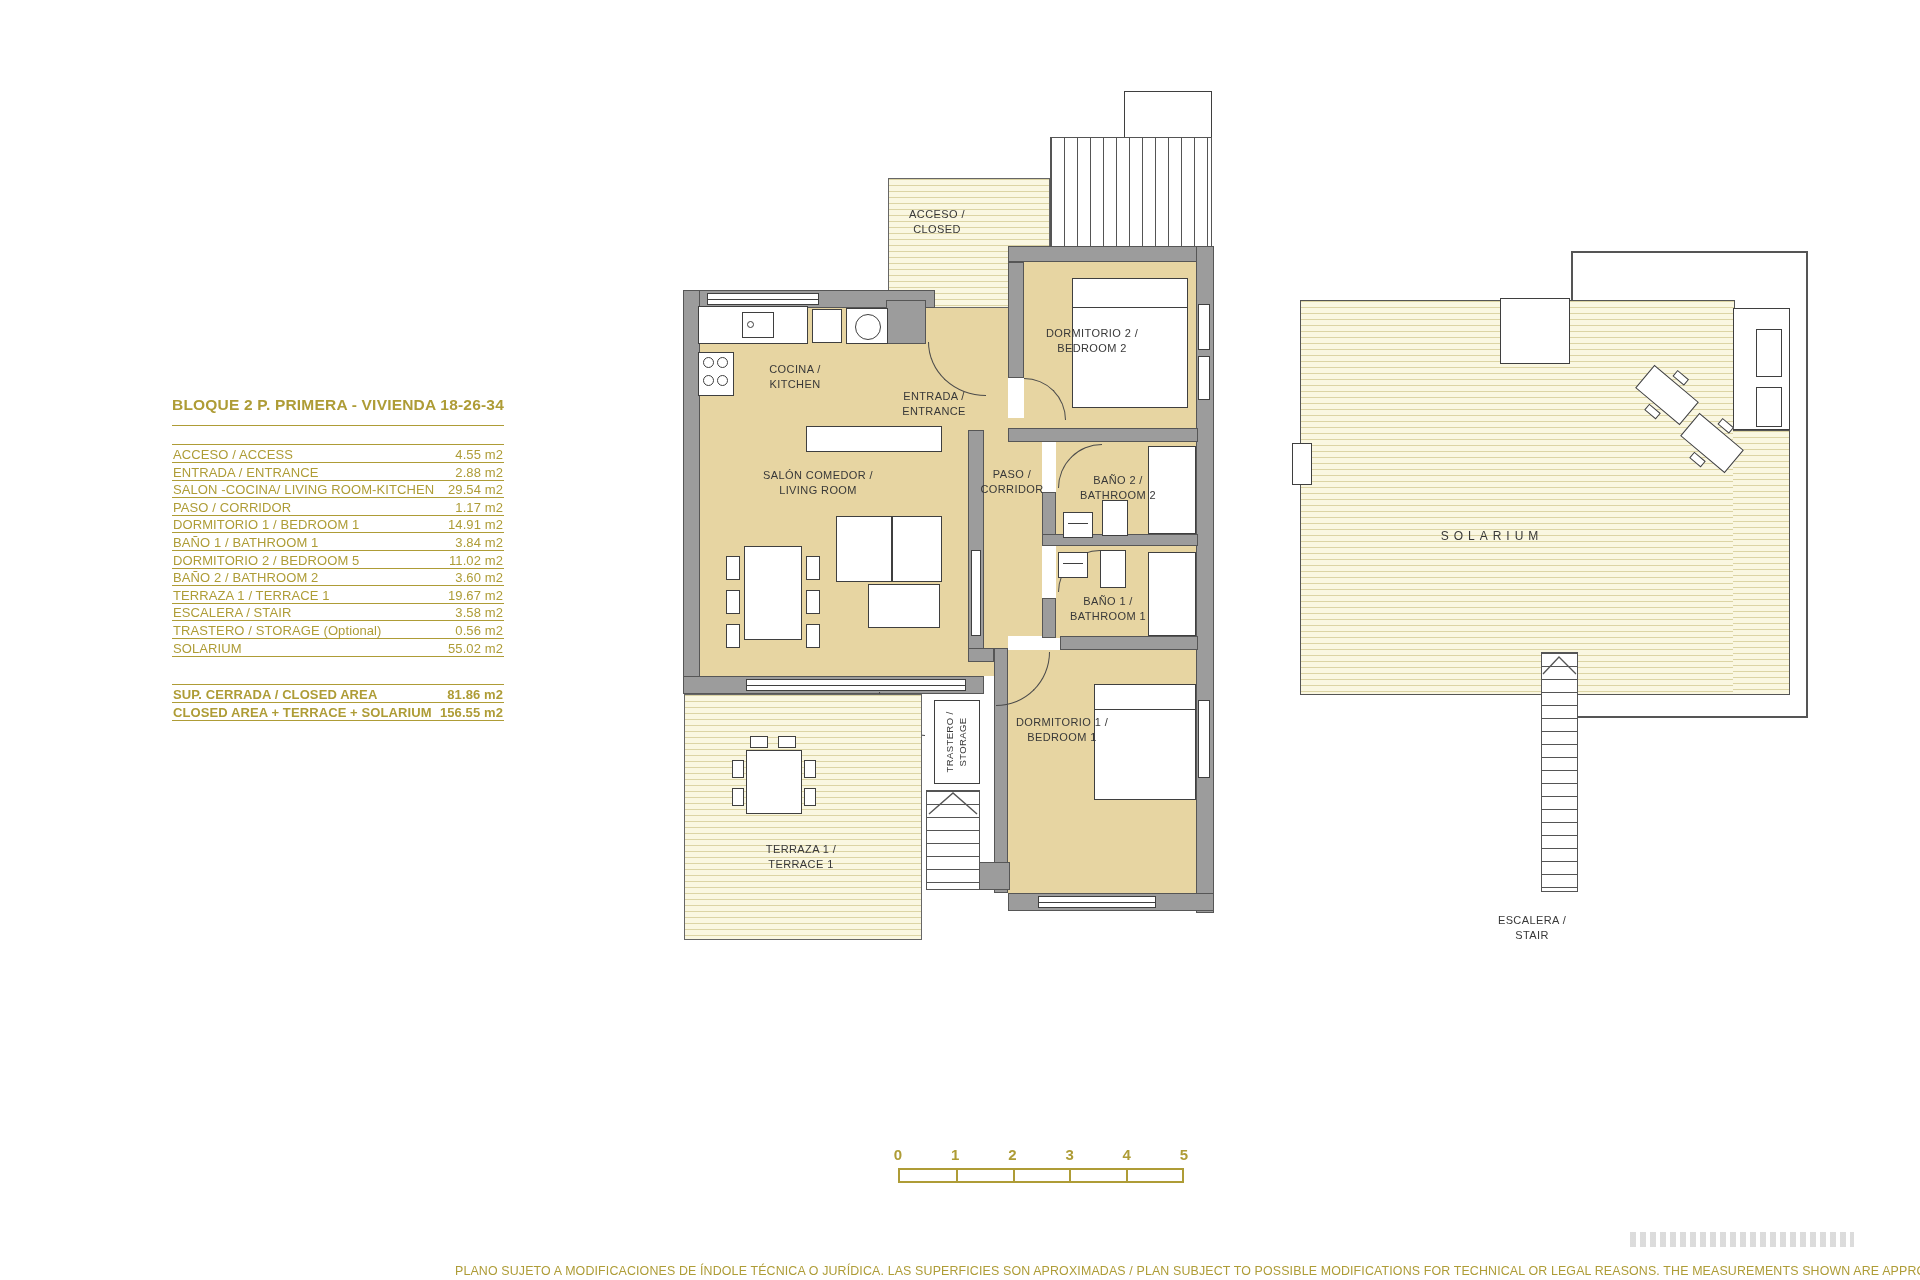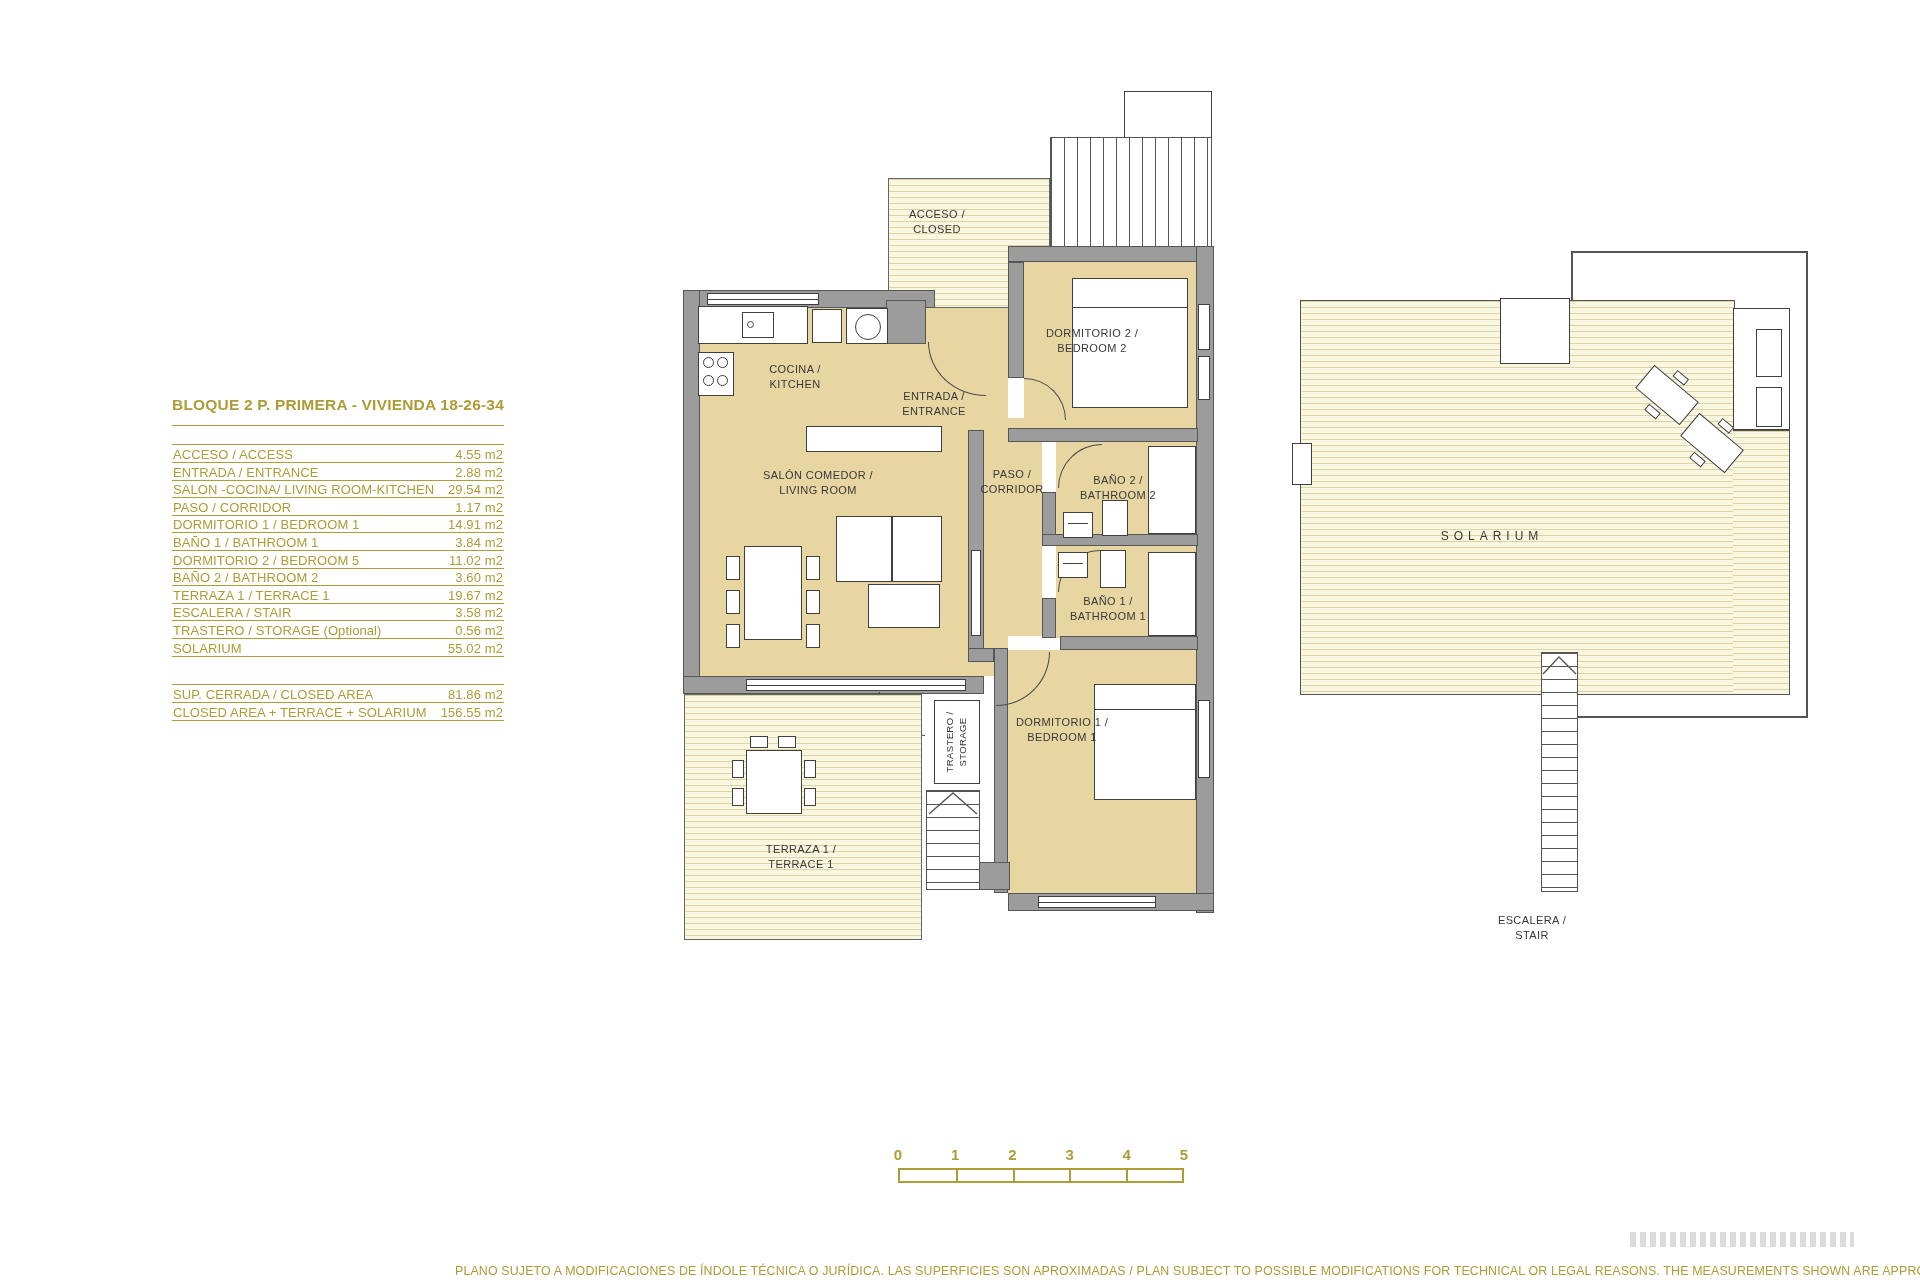--- a/index.html
+++ b/index.html
@@ -11,21 +11,21 @@
   #canvas{position:relative; width:1920px; height:1280px; background:#fff; overflow:hidden;
           font-family:"Liberation Sans", sans-serif;}
   .abs{position:absolute;}
   
   .panel{position:absolute; left:172px; top:395px; width:332px; color:var(--gold);}
   .panel-title{text-align:center; font-size:15.5px; font-weight:bold; line-height:1.25; letter-spacing:.2px;}
   .panel-hr{border-top:1.6px solid var(--gold); margin-top:11px;}
   .rows{margin-top:18px; border-top:1.5px solid var(--gold);}
   .arearow{display:flex; justify-content:space-between; align-items:flex-end; height:17.6px;
            font-size:13px; border-bottom:1.5px solid var(--gold); padding:0 1px; letter-spacing:.1px;}
-  .summary{margin-top:27px; border-top:1.5px solid var(--gold);}
+  .summary{margin-top:27px; border-top:1.5px solid var(--gold);font-weight:bold;}
   .summary .arearow{height:18.4px;}
   
   .wall{position:absolute; background:var(--wall); border:1px solid #565656;}
   .tan{position:absolute; background:var(--tan);}
   .hatch{position:absolute; background-color:var(--hatch-bg);
          background-image:repeating-linear-gradient(180deg, var(--hatch-line) 0 1px, transparent 1px 6px);}
   .wbox{position:absolute; background:#fff; border:1.4px solid #3f3f3f;}
   .thin{position:absolute; background:#555;}
   .v-stripes{position:absolute; background-color:#fff; border:1.2px solid #555;
              background-image:repeating-linear-gradient(90deg, #555 0 1px, transparent 1px 13px);}

